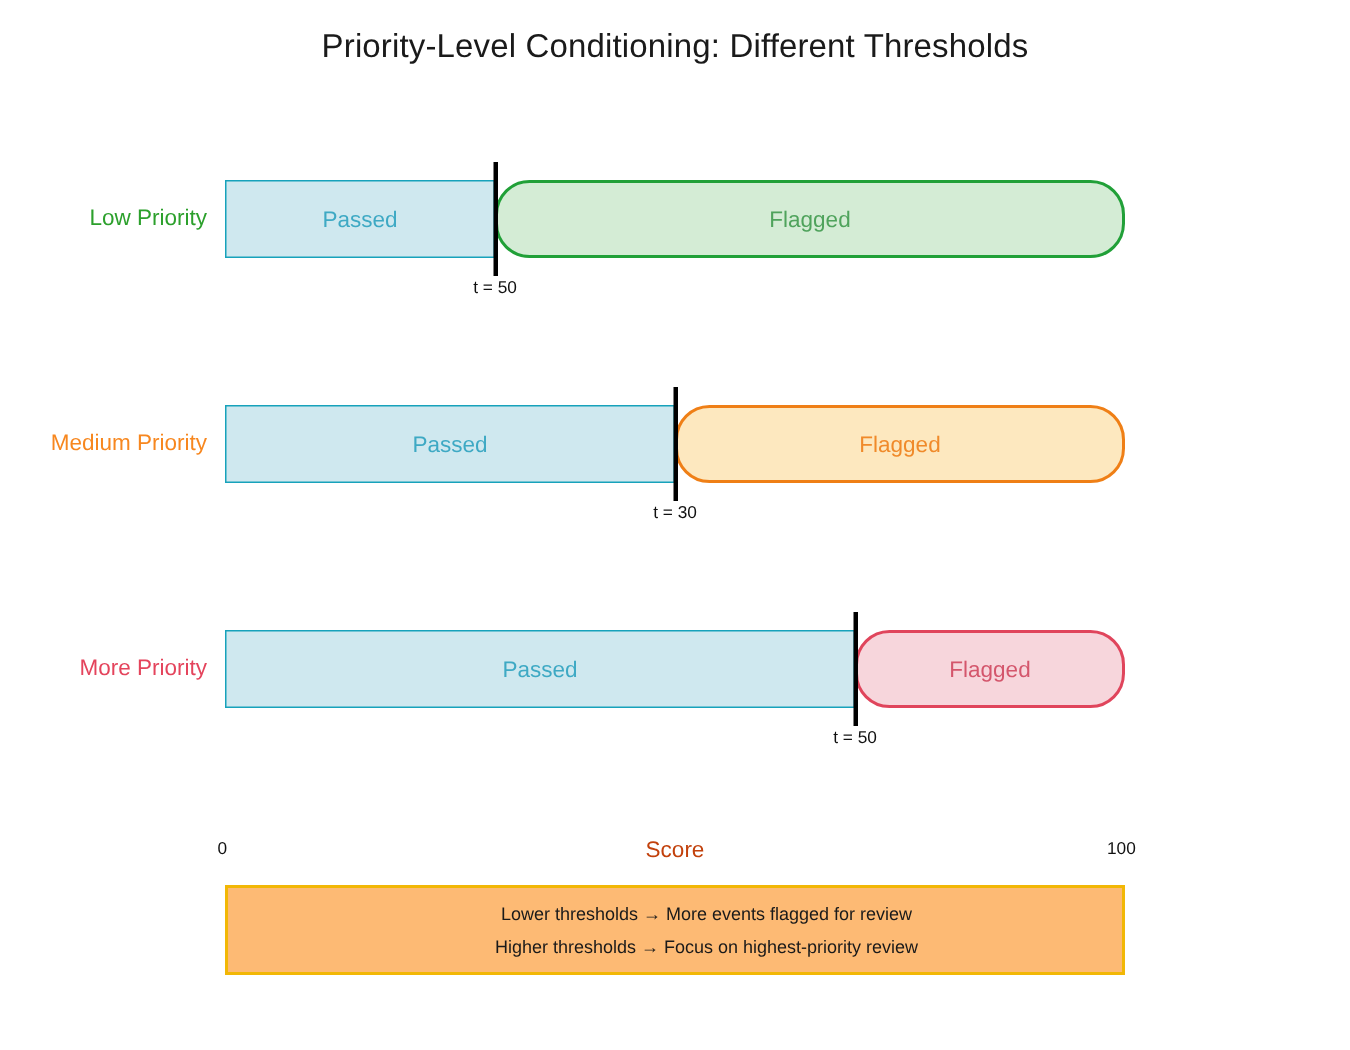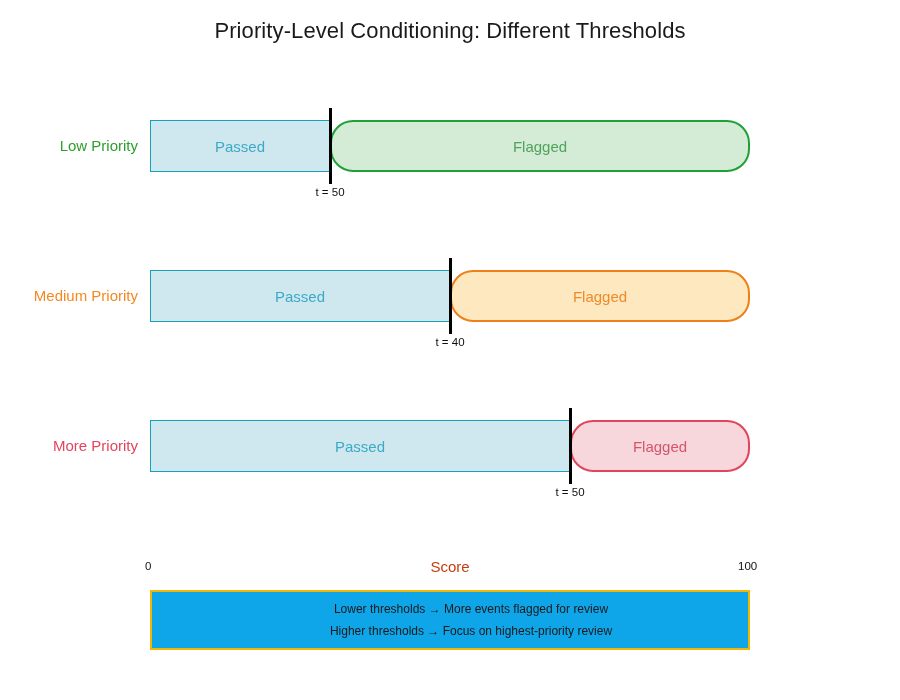--- a/index.html
+++ b/index.html
@@ -158,38 +158,38 @@
       <div class="threshold-label" id="thr-label-0" style="left: 180px;">t = 50</div>
     </div>
   </div>
 
   <div class="row" id="row-1" style="top:270px;">
     <div class="row-label" id="row-label-1" style="color: rgb(247, 135, 31);">Medium Priority</div>
     <div class="bar-track">
       <div class="seg seg-passed" id="seg-passed-1" style="width: 300px; background: rgb(207, 232, 239); border-color: rgb(23, 162, 187); color: rgb(62, 169, 196);">Passed</div>
       <div class="seg seg-flagged" id="seg-flagged-1" style="width: 300px; background: rgb(253, 232, 191); border-color: rgb(239, 127, 22); color: rgb(240, 138, 42);">Flagged</div>
       <div class="threshold-line" id="thr-line-1" style="left: 298.5px;"></div>
-      <div class="threshold-label" id="thr-label-1" style="left: 300px;">t = 40</div>
+      <div class="threshold-label" id="thr-label-1" style="left: 300px;">t = 30</div>
     </div>
   </div>
 
   <div class="row" id="row-2" style="top:420px;">
     <div class="row-label" id="row-label-2" style="color: rgb(228, 68, 92);">More Priority</div>
     <div class="bar-track">
       <div class="seg seg-passed" id="seg-passed-2" style="width: 420px; background: rgb(207, 232, 239); border-color: rgb(23, 162, 187); color: rgb(62, 169, 196);">Passed</div>
       <div class="seg seg-flagged" id="seg-flagged-2" style="width: 180px; background: rgb(247, 214, 220); border-color: rgb(224, 69, 92); color: rgb(212, 86, 108);">Flagged</div>
       <div class="threshold-line" id="thr-line-2" style="left: 418.5px;"></div>
       <div class="threshold-label" id="thr-label-2" style="left: 420px;">t = 50</div>
     </div>
   </div>
 
   <div class="axis">
     <div class="axis-tick axis-tick-min">0</div>
     <div class="axis-title">Score</div>
     <div class="axis-tick axis-tick-max">100</div>
   </div>
 
-  <div class="annotation" style="background: #0ea5e9; border-color: rgb(242, 183, 5); padding-left: 42px;">
+  <div class="annotation" style="background: #fdba74; border-color: rgb(242, 183, 5); padding-left: 42px;">
     <div class="annotation-line">Lower thresholds → More events flagged for review</div>
     <div class="annotation-line">Higher thresholds → Focus on highest-priority review</div>
   </div>
 
 </div>
 
 </body></html>

